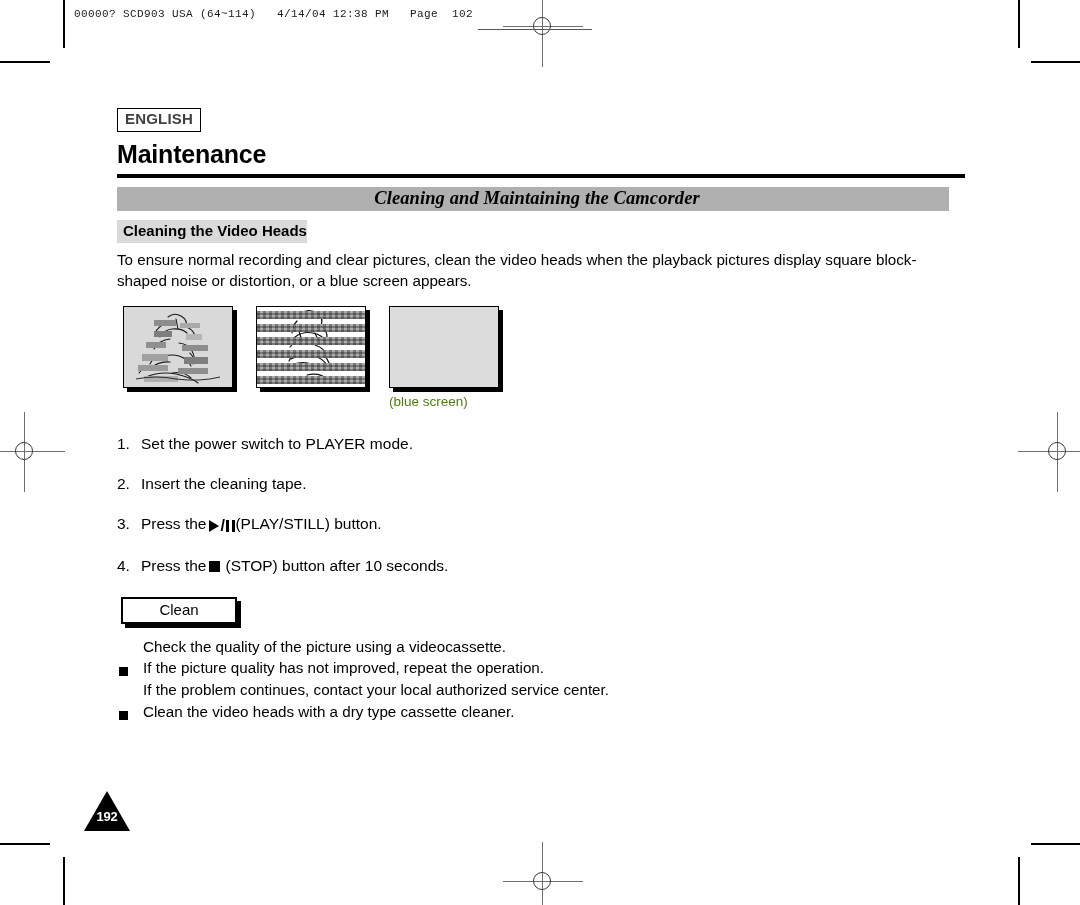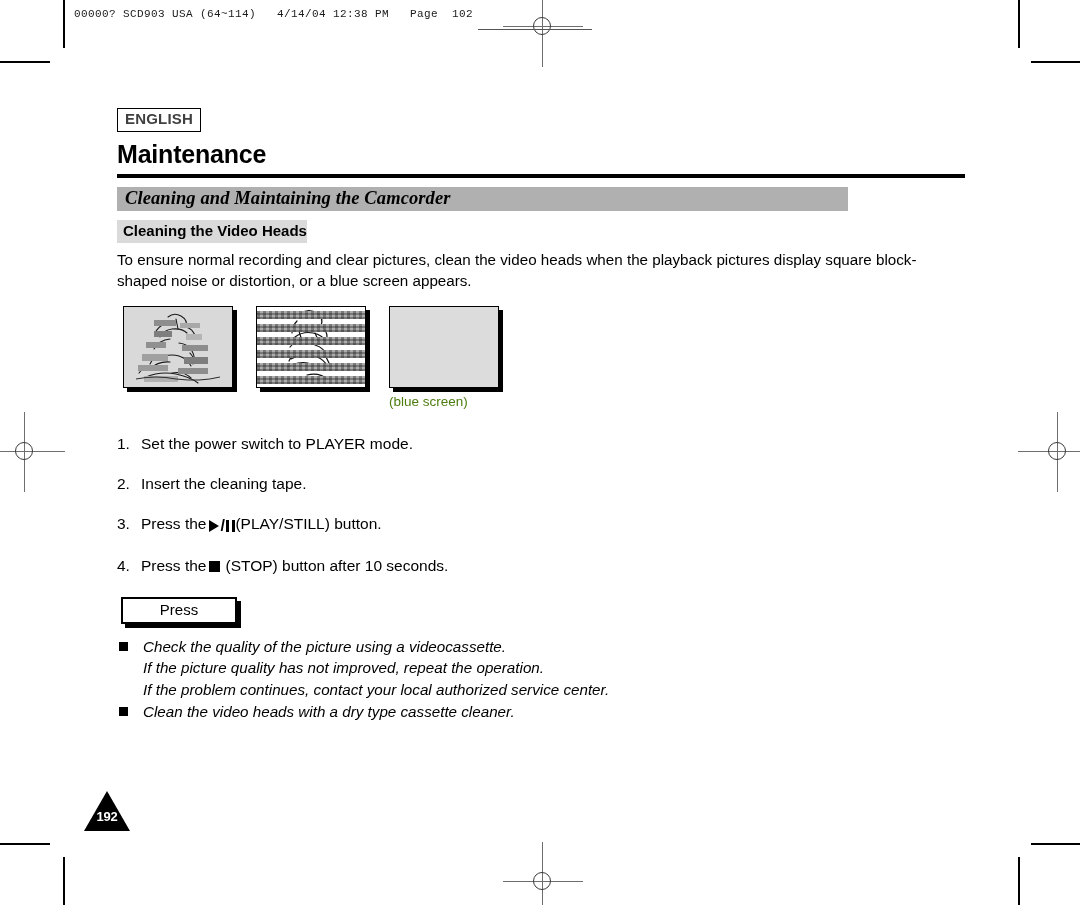--- a/index.html
+++ b/index.html
@@ -82,25 +82,26 @@
 
   .title-rule {
     margin-top: 5px;
     height: 4px;
     background: #000;
     width: 848px;
   }
 
   .section-bar {
     margin-top: 9px;
-    width: 731px;
+    width: 832px;
     height: 24px;
     background: #b0b0b0;
     display: flex;
     align-items: center;
+    justify-content: center;
   }
   .section-bar span {
     font-family: "Liberation Serif", serif;
     font-style: italic;
     font-weight: bold;
     font-size: 18.5px;
     color: #000;
     padding-left: 8px;
     letter-spacing: 0.1px;
   }
@@ -240,23 +241,22 @@
     padding: 2px 12px 3px 12px;
     box-shadow: 4px 4px 0 0 #000;
     margin-left: 4px;
     line-height: 1.2;
   }
   .notes-list {
     margin-top: 12px;
   }
   .note-item {
     display: flex;
-    align-items: flex-start;
+    align-items: center;
     margin-bottom: 1px;
-    font-style: italic;
   }
   .note-bullet {
     flex: 0 0 24px;
     padding-top: 6px;
     padding-left: 2px;
   }
   .note-bullet b {
     display: block;
     width: 9px; height: 9px;
     background: #000;
@@ -450,21 +450,21 @@
         <span class="step-num">4.</span>
         <span>Press the </span>
         <span class="glyph-stop"></span>
         <span>(STOP) button after 10 seconds.</span>
       </div>
 
     </div>
 
     
     <div class="notes-wrap">
-      <div class="notes-tab">Press</div>
+      <div class="notes-tab">Clean</div>
 
       <div class="notes-list">
 
         <div class="note-item">
           <span class="note-bullet">
               <b></b>
             </span>
           <span class="note-lines">
             <div>Check the quality of the picture using a videocassette.</div>
             <div>If the picture quality has not improved, repeat the operation.</div>

